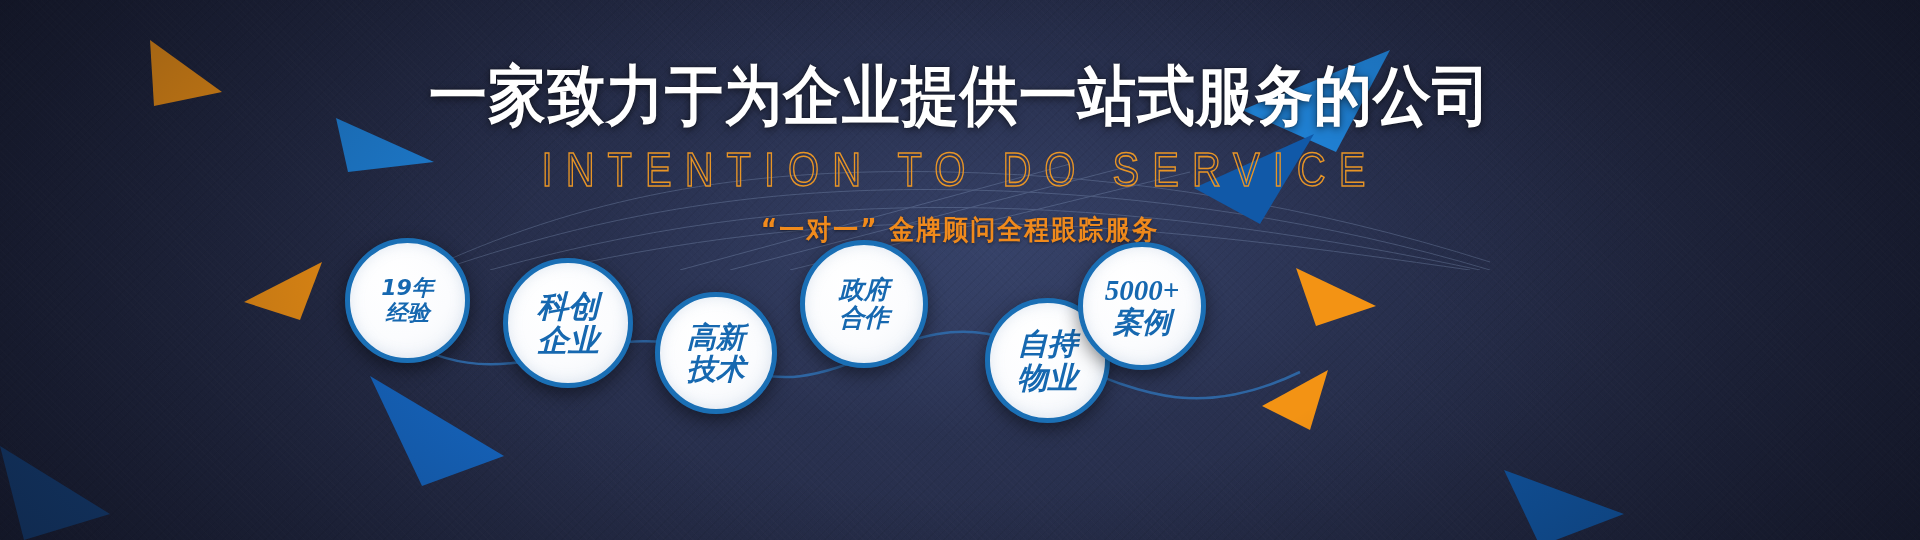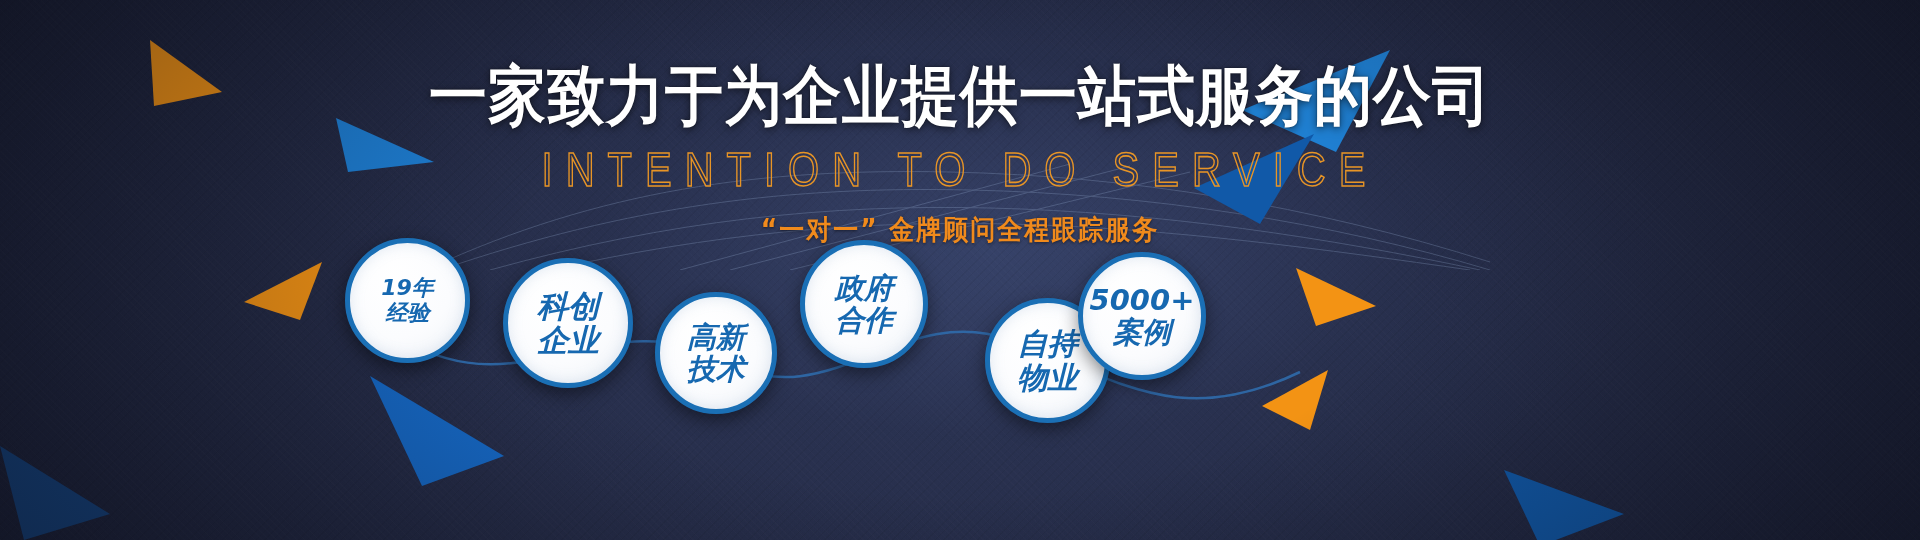--- a/index.html
+++ b/index.html
@@ -168,31 +168,31 @@
     <div class="bubble" style="left:503px;top:258px;width:130px;height:130px;font-size:31px;">
       <span class="l1">科创</span>
       <span class="l2">企业</span>
     </div>
 
     <div class="bubble" style="left:655px;top:292px;width:122px;height:122px;font-size:29px;justify-content:center;">
       <span class="l1">高新</span>
       <span class="l2">技术</span>
     </div>
 
-    <div class="bubble" style="left:800px;top:240px;width:128px;height:128px;font-size:29px;">
+    <div class="bubble" style="left:800px;top:240px;width:128px;height:128px;font-size:25px;">
       <span class="l1">政府</span>
       <span class="l2">合作</span>
     </div>
 
     <div class="bubble" style="left:985px;top:298px;width:125px;height:125px;font-size:30px;">
       <span class="l1">自持</span>
       <span class="l2">物业</span>
     </div>
 
-    <div class="bubble" style="left:1078px;top:252px;width:128px;height:128px;font-size:29px;">
+    <div class="bubble" style="left:1078px;top:242px;width:128px;height:128px;font-size:29px;font-family:Liberation Serif, serif;">
       <span class="l1">5000+</span>
       <span class="l2">案例</span>
     </div>
 
   </div>
 
   <div id="vignette"></div>
 </div>
 
 </body></html>

